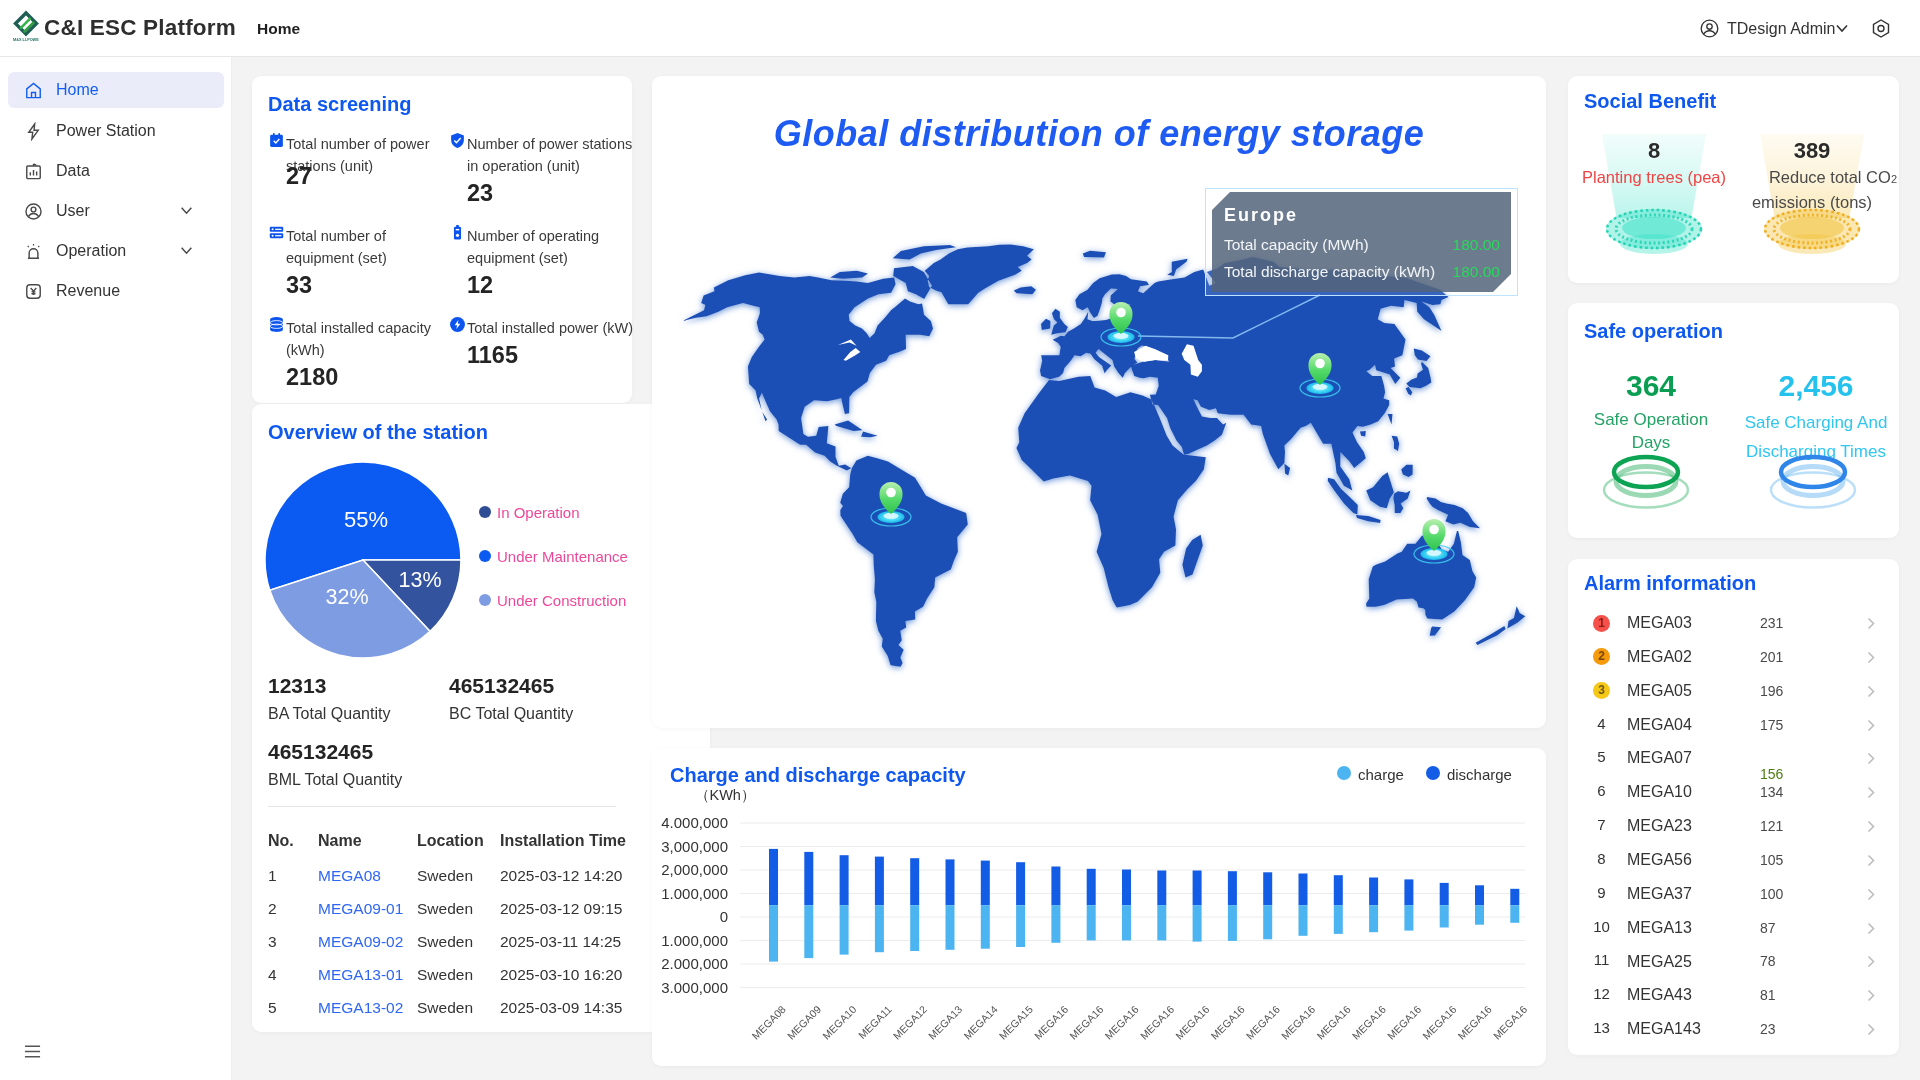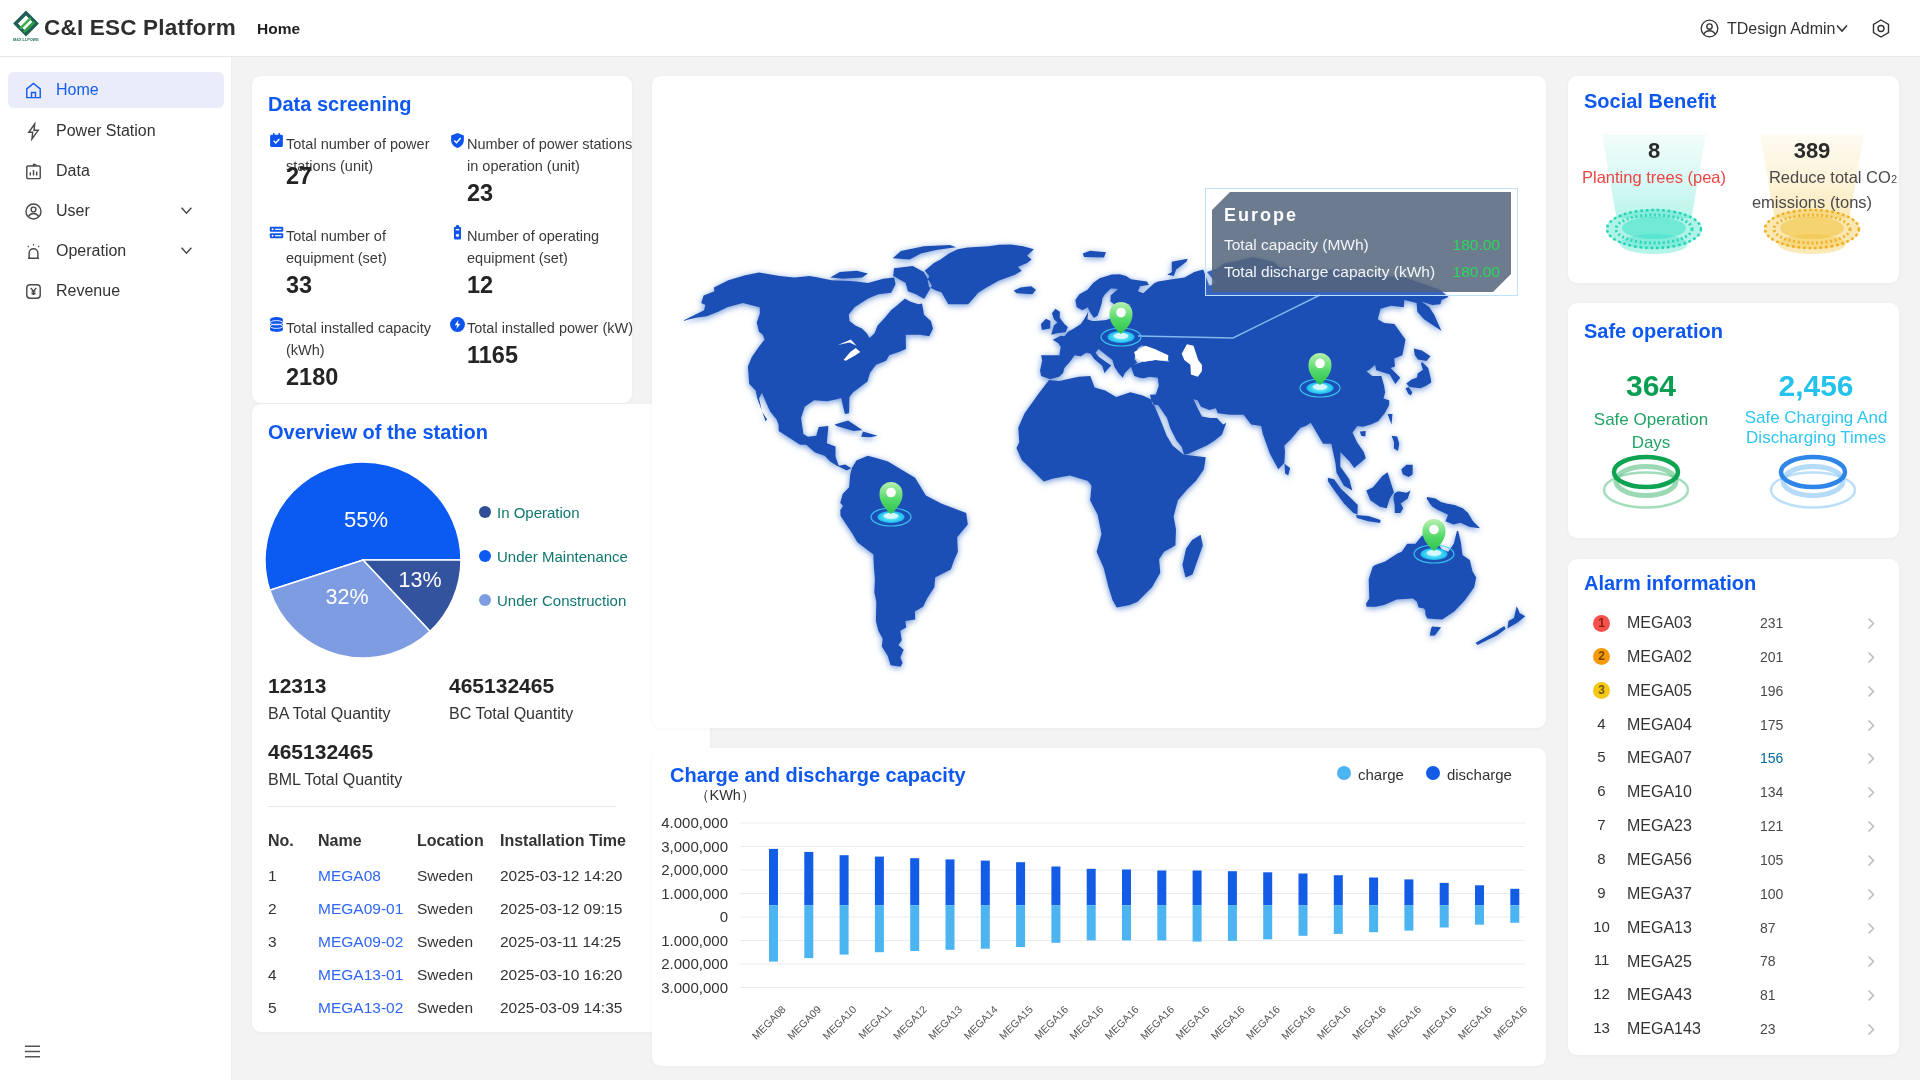--- a/index.html
+++ b/index.html
@@ -8,21 +8,21 @@
 #header { position:absolute; left:0; top:0; width:1920px; height:57px; background:#fff; border-bottom:1px solid #e7e7e7; z-index:5; }
 #sidebar { position:absolute; left:0; top:57px; width:232px; height:1023px; background:#fff; border-right:1px solid #eee; z-index:4; }
 .card { position:absolute; background:#fff; border-radius:9px; box-shadow:0 1px 4px rgba(0,0,0,0.04); }
 .ctitle { font-size:20px; font-weight:bold; color:#0e58f0; }
 .menu-item { position:absolute; left:8px; width:216px; height:36px; border-radius:6px; display:flex; align-items:center; color:#333; font-size:16px; }
 .menu-item svg { margin-left:16px; margin-right:13px; }
 .menu-item.active { background:#ebecfa; color:#135ef2; }
 .chev { position:absolute; right:18px; top:11px; }
 .statlabel { font-size:14.5px; color:#3a3a3a; line-height:22px; white-space:nowrap; }
 .statval { font-size:23.5px; font-weight:bold; color:#242424; }
-.leg { font-size:15px; color:#0f766e; }
+.leg { font-size:15px; color:#ec4899; }
 .qty { font-size:21px; font-weight:bold; color:#242424; }
 .qlabel { font-size:16px; color:#333; }
 .badge { width:17px; height:17px; border-radius:50%; text-align:center; line-height:17px; font-size:12px; font-weight:bold; }
 </style>
 </head>
 <body>
 
 <div id="header">
   <svg class="abs" style="left:13px;top:10px" width="26" height="31" viewBox="0 0 26 31">
     <path d="M2.5 13.5 L13 3 L23.5 13.5 L13 24 Z" fill="none" stroke="#1e5e54" stroke-width="3.4"></path>
@@ -206,20 +206,21 @@
 </div>
 <div class="abs" style="left:16px;top:595px;font-size:15.5px;color:#333">
 <span class="abs" style="left:0">5</span>
 <span class="abs" style="left:50px;color:#2e66f5;white-space:nowrap">MEGA13-02</span>
 <span class="abs" style="left:149px">Sweden</span>
 <span class="abs" style="left:232px;white-space:nowrap">2025-03-09 14:35</span>
 </div>
 </div>
 
 <div class="card" style="left:652px;top:76px;width:894px;height:652px;overflow:hidden">
+  <div style="position:absolute;left:0;top:37px;width:894px;text-align:center;font-size:36px;font-weight:bold;font-style:italic;color:#1e5bf2;letter-spacing:0.5px">Global distribution of energy storage</div>
   <div id="mapwrap" style="position:absolute;left:0;top:0;width:894px;height:652px">
       <svg id="worldmap" width="894" height="652" viewBox="0 0 894 652" style="position:absolute;left:0;top:0">
 <defs>
 <filter id="mapglow" x="-5%" y="-5%" width="110%" height="110%">
             <feDropShadow dx="0" dy="1.5" stdDeviation="3" flood-color="#5b8ad6" flood-opacity="0.9"></feDropShadow>
           </filter>
 <linearGradient id="ping" x1="0" y1="0" x2="0" y2="1">
             <stop offset="0" stop-color="#b9f0b0"></stop>
             <stop offset="0.55" stop-color="#53d969"></stop>
             <stop offset="1" stop-color="#2fc24e"></stop>
@@ -397,21 +398,21 @@
 <div class="abs" style="left:164px;top:62px;width:160px;text-align:center;font-size:22px;font-weight:bold;color:#2b2b2b">389</div>
     <div class="abs" style="left:159px;top:92px;width:170px;text-align:right;font-size:16.5px;color:#4a4a4a">Reduce total CO<span style="font-size:11px">2</span></div>
     <div class="abs" style="left:159px;top:117px;width:170px;text-align:center;font-size:16.5px;color:#4a4a4a">emissions (tons)</div>
 </div>
 
 <div class="card" style="left:1568px;top:303px;width:331px;height:235px">
   <div class="ctitle" style="position:absolute;left:16px;top:17px">Safe operation</div>
   <div class="abs" style="left:0;top:66px;width:166px;text-align:center;font-size:30px;font-weight:bold;color:#0a9e53">364</div>
 <div class="abs" style="left:165px;top:66px;width:166px;text-align:center;font-size:30px;font-weight:bold;color:#25c2ee">2,456</div>
 <div class="abs" style="left:0;top:105px;width:166px;text-align:center;font-size:17px;color:#23a365;line-height:23px">Safe Operation<br>Days</div>
-<div class="abs" style="left:165px;top:105px;width:166px;text-align:center;font-size:17px;color:#2fc6f0;line-height:20px">Safe Charging And<br>Discharging Times</div>
+<div class="abs" style="left:165px;top:105px;width:166px;text-align:center;font-size:17px;color:#2fc6f0;line-height:29px">Safe Charging And<br>Discharging Times</div>
 <svg class="abs" style="left:16px;top:151px" width="124" height="66">
 <ellipse cx="62" cy="36" rx="42" ry="17.5" fill="none" stroke="#35b46a" stroke-width="2.5" opacity="0.45"></ellipse>
 <ellipse cx="62" cy="27" rx="30" ry="14.5" fill="none" stroke="#35b46a" stroke-width="5" opacity="0.5"></ellipse>
 <ellipse cx="62" cy="18" rx="32" ry="15" fill="none" stroke="#0ca352" stroke-width="4.5"></ellipse>
 </svg>
     <svg class="abs" style="left:183px;top:151px" width="124" height="66">
 <ellipse cx="62" cy="36" rx="42" ry="17.5" fill="none" stroke="#6bb8f2" stroke-width="2.5" opacity="0.45"></ellipse>
 <ellipse cx="62" cy="27" rx="30" ry="14.5" fill="none" stroke="#6bb8f2" stroke-width="5" opacity="0.5"></ellipse>
 <ellipse cx="62" cy="18" rx="32" ry="15" fill="none" stroke="#2f86e8" stroke-width="4.5"></ellipse>
 </svg>
@@ -438,21 +439,21 @@
       <path d="M1.5 1.5 L6.5 6.5 L1.5 11.5"></path>
     </svg>
 <div class="abs" style="left:25px;top:156px;width:17px;text-align:center;font-size:15px;color:#333">4</div>
 <div class="abs" style="left:59px;top:157px;font-size:16px;color:#333">MEGA04</div>
 <div class="abs" style="left:192px;top:158px;font-size:14px;color:#4a4a4a">175</div>
 <svg class="abs" style="left:299px;top:160px" width="8" height="13" viewBox="0 0 8 13" fill="none" stroke="#bbb" stroke-width="1.5">
       <path d="M1.5 1.5 L6.5 6.5 L1.5 11.5"></path>
     </svg>
 <div class="abs" style="left:25px;top:189px;width:17px;text-align:center;font-size:15px;color:#333">5</div>
 <div class="abs" style="left:59px;top:190px;font-size:16px;color:#333">MEGA07</div>
-<div class="abs" style="left:192px;top:191px;font-size:14px;color:#0369a1">156</div>
+<div class="abs" style="left:192px;top:207px;font-size:14px;color:#4d7c0f">156</div>
 <svg class="abs" style="left:299px;top:193px" width="8" height="13" viewBox="0 0 8 13" fill="none" stroke="#bbb" stroke-width="1.5">
       <path d="M1.5 1.5 L6.5 6.5 L1.5 11.5"></path>
     </svg>
 <div class="abs" style="left:25px;top:223px;width:17px;text-align:center;font-size:15px;color:#333">6</div>
 <div class="abs" style="left:59px;top:224px;font-size:16px;color:#333">MEGA10</div>
 <div class="abs" style="left:192px;top:225px;font-size:14px;color:#4a4a4a">134</div>
 <svg class="abs" style="left:299px;top:227px" width="8" height="13" viewBox="0 0 8 13" fill="none" stroke="#bbb" stroke-width="1.5">
       <path d="M1.5 1.5 L6.5 6.5 L1.5 11.5"></path>
     </svg>
 <div class="abs" style="left:25px;top:257px;width:17px;text-align:center;font-size:15px;color:#333">7</div>

